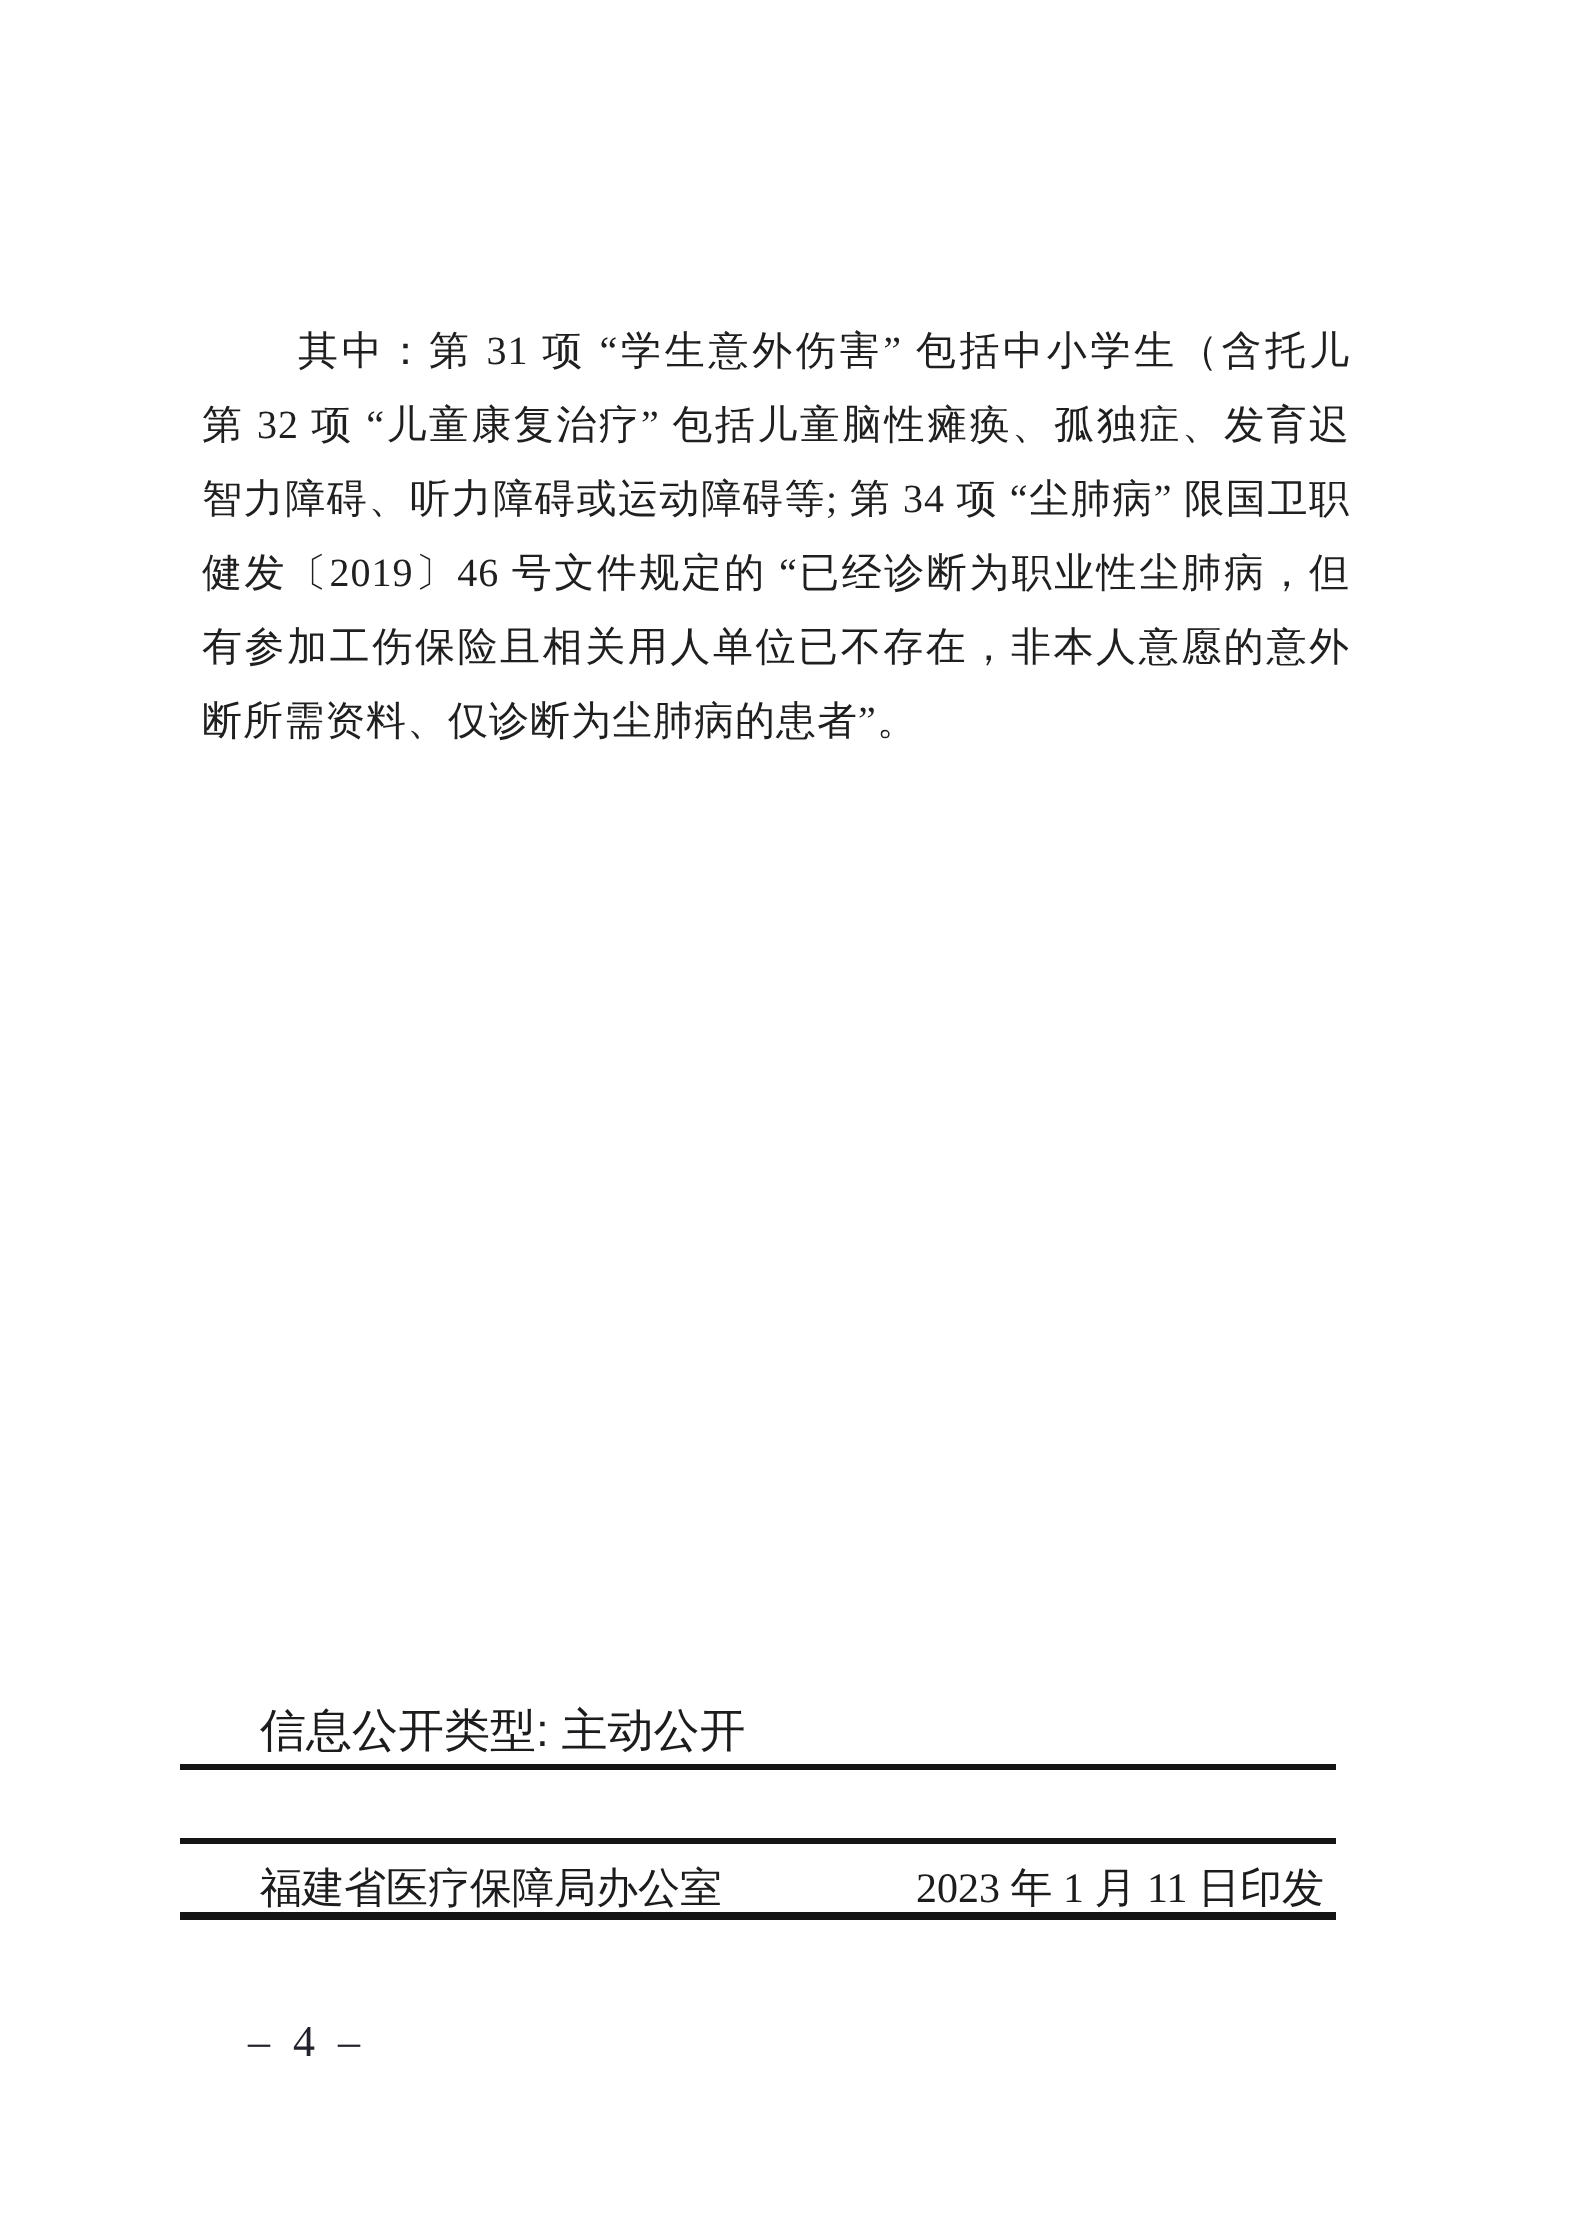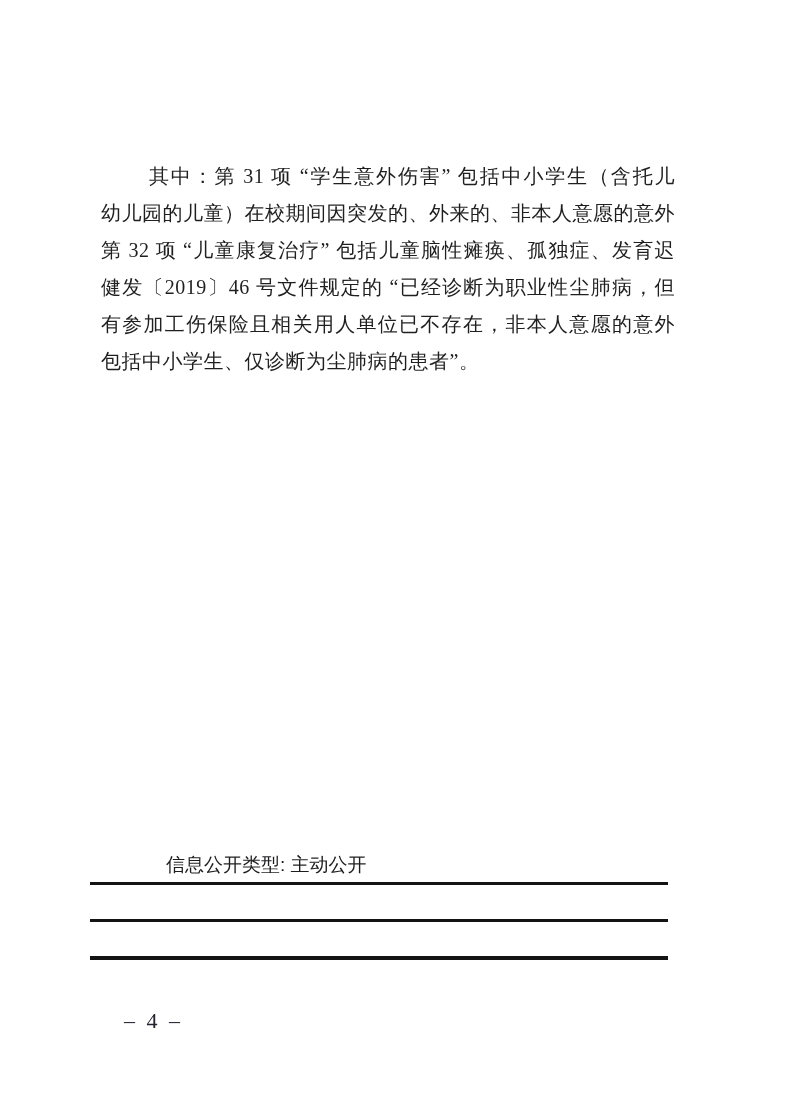--- a/index.html
+++ b/index.html
@@ -34,25 +34,24 @@
   }
   .body-text .line.first { text-indent: 48px; }
   .body-text .line.last {
     text-align: left;
     text-align-last: left;
   }
   
   .footer-row {
     position: absolute;
     left: 130px;
-    font-size: 19px;
+    font-size: 23px;
     line-height: 26px;
     color: #1c1c1e;
     white-space: nowrap;
-    margin-left: 36px;
   }
   .footer-row.sans {
     font-family: "Liberation Sans", "DejaVu Sans", sans-serif;
     font-weight: 500;
   }
   .rule {
     position: absolute;
     left: 90px;
     width: 578px;
     background: #141414;
@@ -82,32 +81,36 @@
     color: #22222e;
   }
 </style>
 </head>
 <body>
 
 <div class="page">
 
   <div class="body-text">
     <div class="line first">其中：第 31 项 “学生意外伤害” 包括中小学生（含托儿所、</div>
-    <div class="line">幼儿园的儿童）在校期间因突发的、外来的、非本人意愿的意外</div>
     <div class="line">第 32 项 “儿童康复治疗” 包括儿童脑性瘫痪、孤独症、发育迟缓、</div>
+    <div class="line">智力障碍、听力障碍或运动障碍等; 第 34 项 “尘肺病” 限国卫职</div>
     <div class="line">健发〔2019〕46 号文件规定的 “已经诊断为职业性尘肺病，但没</div>
     <div class="line">有参加工伤保险且相关用人单位已不存在，非本人意愿的意外</div>
-    <div class="line last">包括中小学生、仅诊断为尘肺病的患者”。</div>
+    <div class="line last">断所需资料、仅诊断为尘肺病的患者”。</div>
   </div>
 
   <div class="footer-row sans" style="top:852px">信息公开类型: 主动公开</div>
 
   <div class="rule" id="rule-1"></div>
 
 
   <div class="rule" id="rule-2"></div>
 
+  <div class="issuer-row">
+    <span>福建省医疗保障局办公室</span>
+    <span>2023 年 1 月 11 日印发</span>
+  </div>
 
   <div class="rule" id="rule-3"></div>
 
   <div class="page-number">– 4 –</div>
 
 </div>
 
 </body></html>

